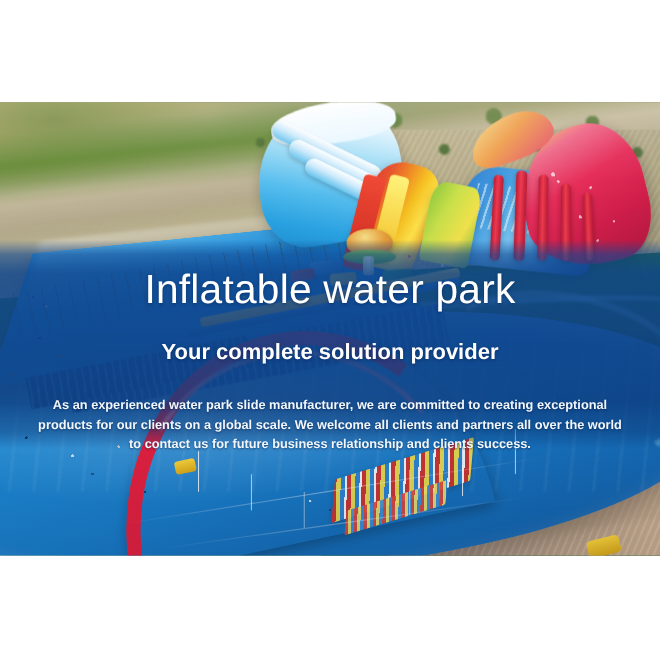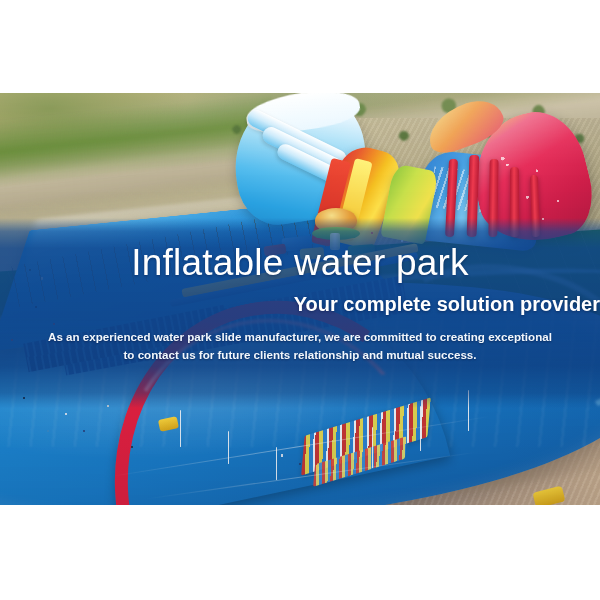--- a/index.html
+++ b/index.html
@@ -475,28 +475,27 @@
     margin: 0;
     padding-top: 26px;
     font-size: 37px;
     font-weight: 400;
     letter-spacing: .2px;
     line-height: 1;
     color: #ffffff;
     text-shadow: 0 1px 3px rgba(0,20,60,.45);
   }
   .subtitle {
-    margin: 0;
+    margin: 16px;
     padding-top: 13px;
     font-size: 20px;
     font-weight: bold;
     line-height: 1;
     color: #ffffff;
     text-shadow: 0 1px 3px rgba(0,20,60,.5);
-    text-align: right;
   }
   .body-copy {
     margin: 0 auto;
     padding-top: 14px;
     width: 548px;
     font-size: 11.6px;
     font-weight: bold;
     line-height: 1.52;
     color: #f2f7fc;
     text-shadow: 0 1px 2px rgba(0,20,60,.55);
@@ -592,17 +591,18 @@
 
   <div id="overlay"></div>
 
   <div id="overlay-content">
     <h1 class="title">Inflatable water park</h1>
 
     <h2 class="subtitle">Your complete solution provider</h2>
 
     <p class="body-copy">
       <span>As an experienced water park slide manufacturer, we are committed to creating exceptional</span>
-      <span>to contact us for future clients relationship and mutual success.</span>
+      <span>products for our clients on a global scale. We welcome all clients and partners all over the world</span>
+      <span>to contact us for future business relationship and clients success.</span>
     </p>
   </div>
 
 </div>
 
 </body></html>

